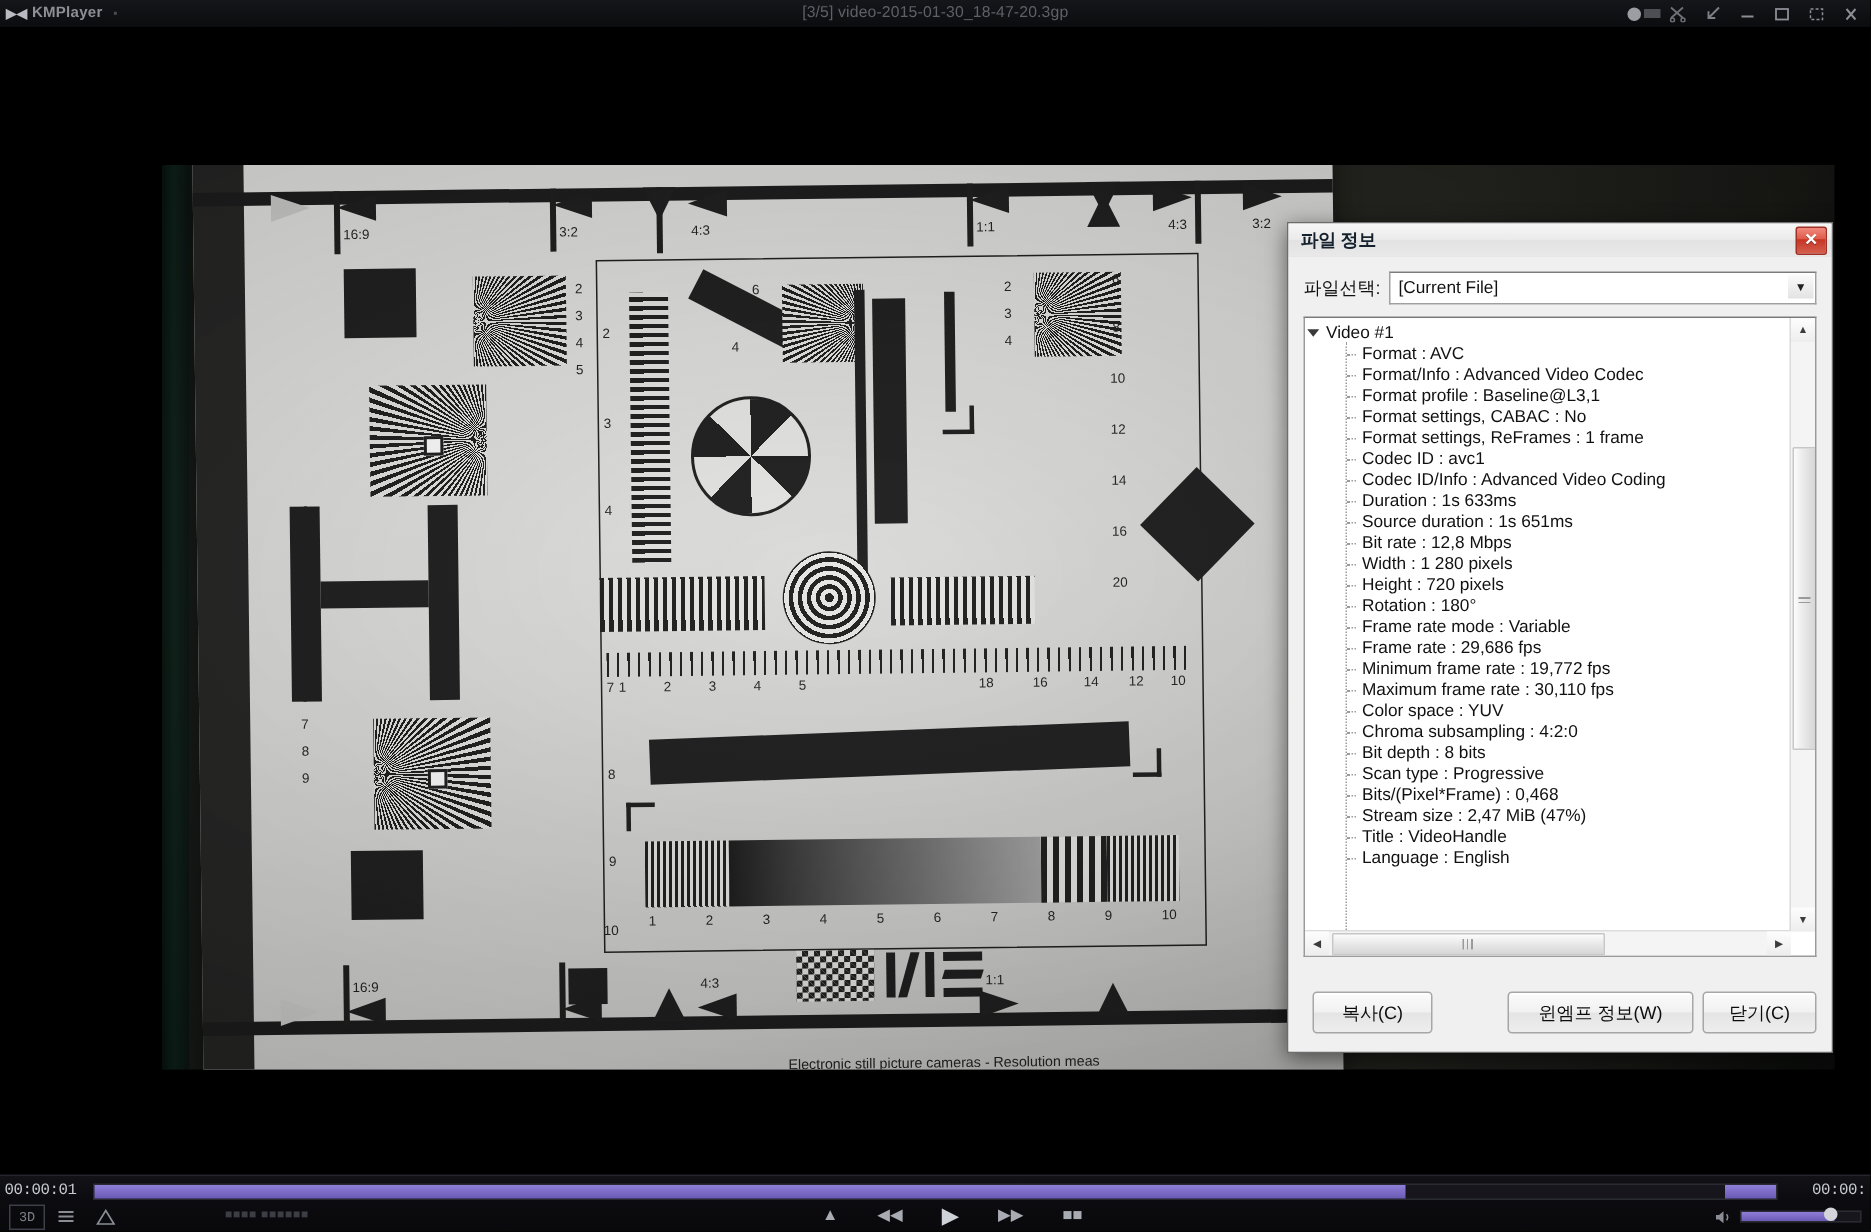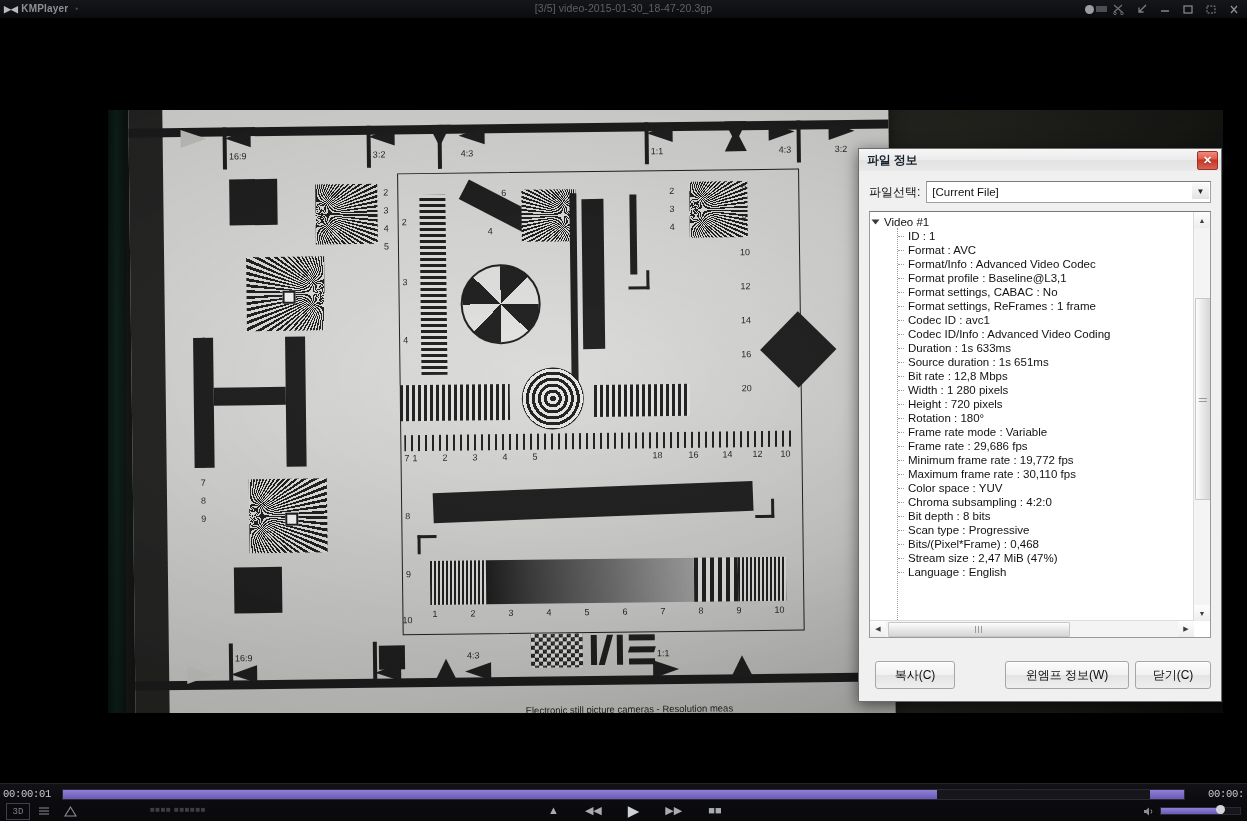--- a/index.html
+++ b/index.html
@@ -524,21 +524,20 @@
       </div>
 
       <div class="tree-wrap">
         <div class="tree-pane">
           <div class="tree-guide"></div>
           <div class="tr root">
             <span class="root-caret"></span>
             <span>Video #1</span>
           </div>
           <div id="tree-items">
-              <div class="tr child">ID : 1</div>
               <div class="tr child">Format : AVC</div>
               <div class="tr child">Format/Info : Advanced Video Codec</div>
               <div class="tr child">Format profile : Baseline@L3,1</div>
               <div class="tr child">Format settings, CABAC : No</div>
               <div class="tr child">Format settings, ReFrames : 1 frame</div>
               <div class="tr child">Codec ID : avc1</div>
               <div class="tr child">Codec ID/Info : Advanced Video Coding</div>
               <div class="tr child">Duration : 1s 633ms</div>
               <div class="tr child">Source duration : 1s 651ms</div>
               <div class="tr child">Bit rate : 12,8 Mbps</div>
@@ -548,20 +547,21 @@
               <div class="tr child">Frame rate mode : Variable</div>
               <div class="tr child">Frame rate : 29,686 fps</div>
               <div class="tr child">Minimum frame rate : 19,772 fps</div>
               <div class="tr child">Maximum frame rate : 30,110 fps</div>
               <div class="tr child">Color space : YUV</div>
               <div class="tr child">Chroma subsampling : 4:2:0</div>
               <div class="tr child">Bit depth : 8 bits</div>
               <div class="tr child">Scan type : Progressive</div>
               <div class="tr child">Bits/(Pixel*Frame) : 0,468</div>
               <div class="tr child">Stream size : 2,47 MiB (47%)</div>
+              <div class="tr child">Title : VideoHandle</div>
               <div class="tr child">Language : English</div>
             </div>
         </div>
 
         <div class="vscroll">
           <div class="vs-up">▲</div>
           <div class="vs-thumb">
             <span class="vs-grip"></span>
           </div>
           <div class="vs-dn">▼</div>

